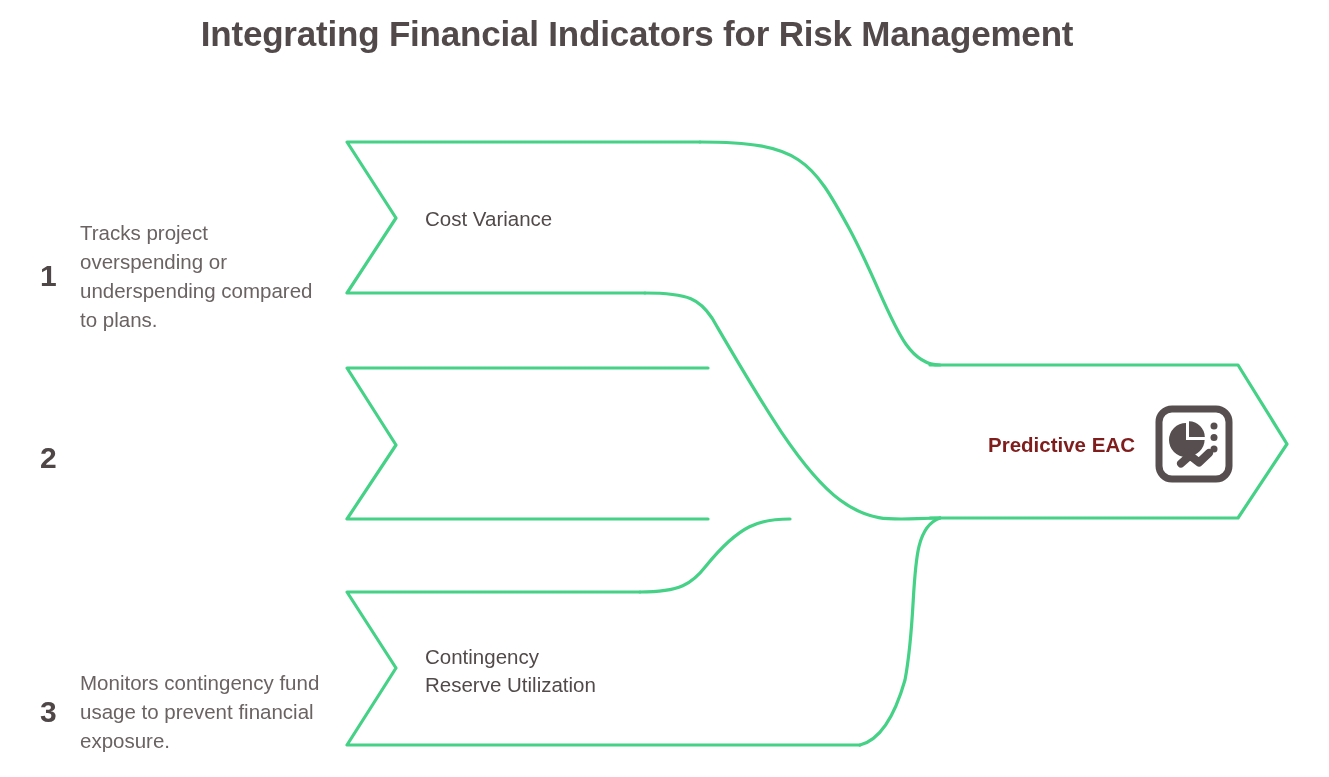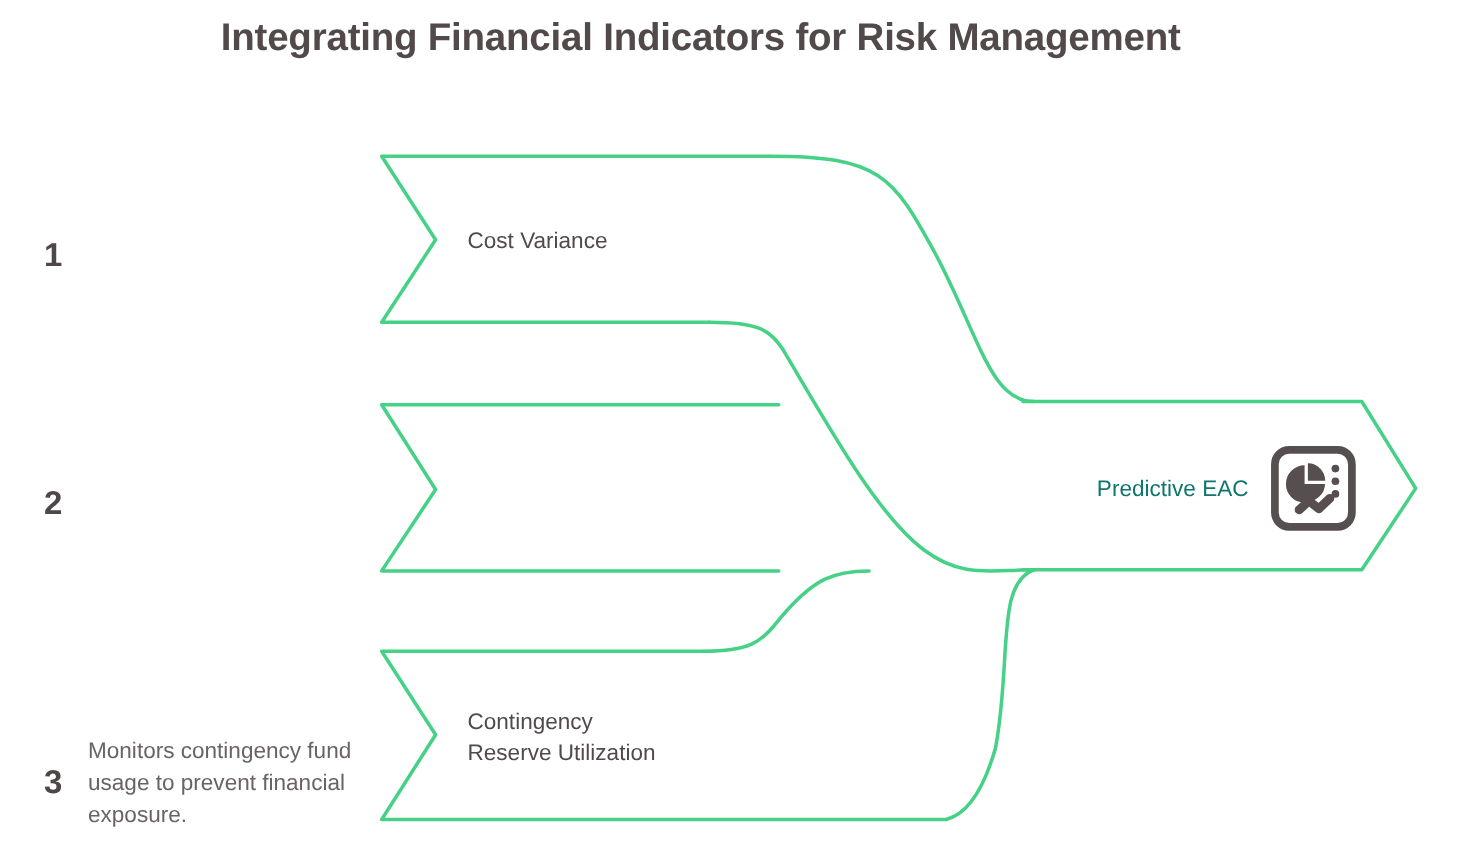--- a/index.html
+++ b/index.html
@@ -63,22 +63,22 @@
     position: absolute;
     font-size: 20.5px;
     font-weight: normal;
     color: #524a4a;
     line-height: 28px;
     white-space: pre-line;
   }
   .outcome-label {
     position: absolute;
     font-size: 20.5px;
-    font-weight: normal;
-    color: #0f766e;
+    font-weight: bold;
+    color: #7f1d1d;
     line-height: 28px;
     text-align: right;
   }
   .outcome-icon {
     position: absolute;
     left: 1155px;
     top: 405px;
     width: 78px;
     height: 78px;
   }
@@ -106,20 +106,21 @@
       <path d="M 640 592 C 680 592 692 584 706 566 C 740 524 760 519 790 519"></path>
 
       <path d="M 860 745 C 880 740 895 715 905 680 C 920 600 905 530 940 518"></path>
 
       <path d="M 930 365 L 1238 365 L 1287 444 L 1238 518 L 930 518"></path>
     </g>
   </svg>
 
   <div class="step-row" style="top:218px">
     <div class="step-num">1</div>
+    <div class="step-desc">Tracks project overspending or underspending compared to plans.</div>
   </div>
 
   <div class="step-row" style="top:443px">
     <div class="step-num">2</div>
   </div>
 
   <div class="step-row" style="top:668px">
     <div class="step-num">3</div>
     <div class="step-desc">Monitors contingency fund usage to prevent financial exposure.</div>
   </div>

